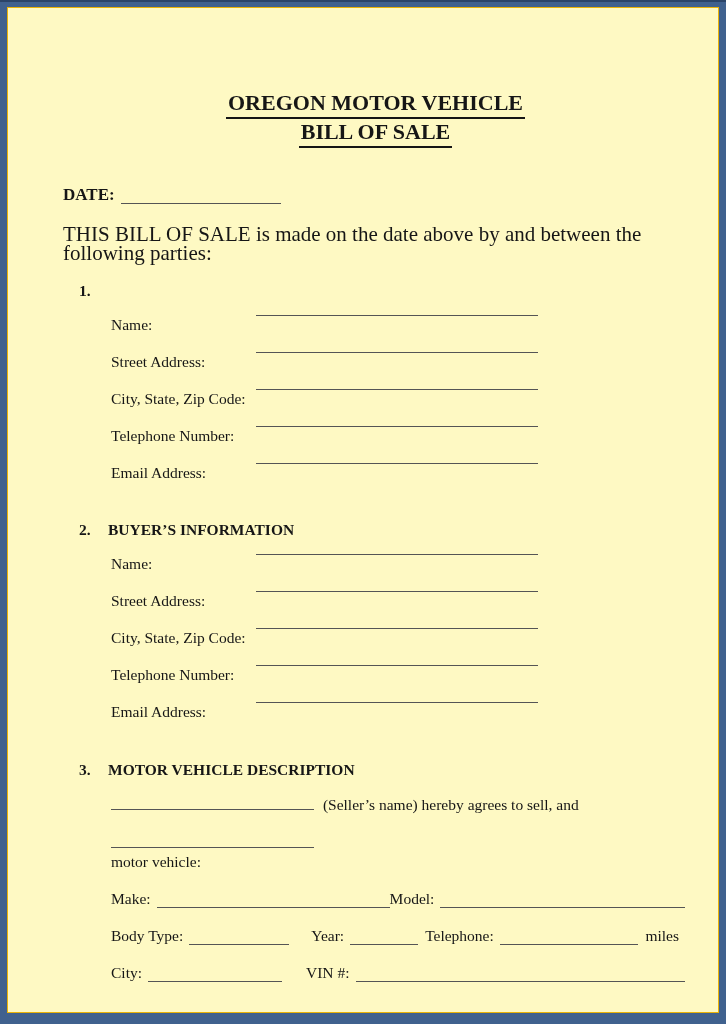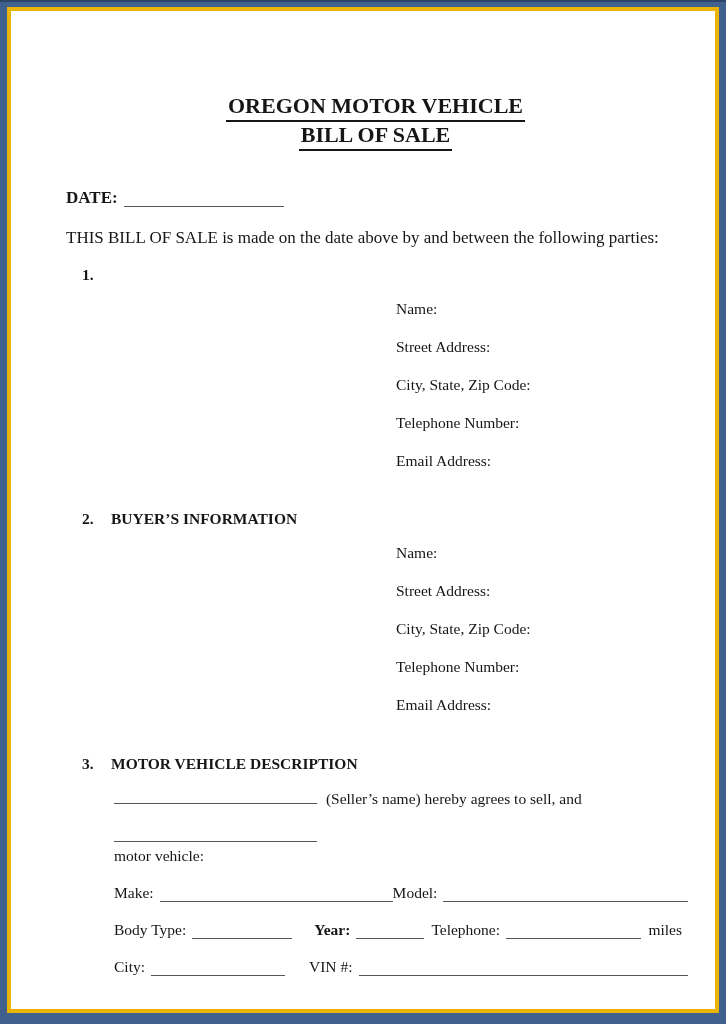--- a/index.html
+++ b/index.html
@@ -3,52 +3,52 @@
 <meta charset="utf-8">
 <style>
   html,body{margin:0;padding:0;background:#40618e;}
   .frame{
     width:726px;height:1024px;box-sizing:border-box;
     background:#40618e;border-top:2px solid #2b4468;
     padding:5px 7px 11px 7px;
     font-family:"Liberation Serif", serif;color:#161616;
   }
   .sheet{
-    background:#ffffff;width:100%;height:100%;box-sizing:border-box;
-    border:4px solid #eab308;
+    background:#fef9c3;width:100%;height:100%;box-sizing:border-box;
+    border:1px solid #eab308;
     padding:82px 30px 0 55px;
     overflow:hidden;
   }
   .title{margin:0;text-align:center;font-size:22px;line-height:26px;font-weight:bold;}
   .title .u{display:inline-block;border-bottom:2px solid #161616;padding:0 2px 1px 2px;}
-  .body-text{font-size:17px;line-height:19px;}
+  .body-text{font-size:21px;line-height:19px;}
   .date-row{margin-top:37px;display:flex;font-size:17px;line-height:19px;}
   .date-label{font-weight:bold;}
   .blank{border-bottom:1px solid #555;}
   .date-blank{display:inline-block;width:160px;margin-left:6px;}
   .intro{margin:21px 0 0 0;}
   .sec{margin-top:38px;}
   .sec-h{display:flex;margin-left:16px;font-weight:bold;font-size:15.5px;line-height:19px;}
   .sec-num{width:29px;flex-shrink:0;}
   .fields{margin-left:48px;width:427px;}
-  .frow{display:flex;margin-top:18px;font-size:15.5px;line-height:19px;align-items:flex-end;flex-direction:column;}
+  .frow{display:flex;margin-top:18px;font-size:15.5px;line-height:19px;align-items:flex-start;}
   .frow .lbl{width:145px;flex-shrink:0;}
   .frow .blank{flex:1;}
   .agree{margin:16px 0 0 48px;font-size:15.5px;line-height:19px;}
   .agree.second{margin-top:19px;}
   .nameblank{display:inline-block;width:203px;height:14px;vertical-align:baseline;margin-right:5px;}
   .vrow{display:flex;margin:18px 0 0 48px;width:574px;font-size:15.5px;line-height:19px;align-items:flex-end;}
   .vrow .lbl{flex-shrink:0;margin-right:6px;}
   .b233{width:233px;}
   .b100{width:100px;}
   .b68{width:68px;}
   .b134{width:134px;}
   .grow{flex:1;}
   .ml14{}
-  .ml22{margin-left:22px;font-weight:bold;}
+  .ml22{margin-left:22px;}
   .ml7{margin-left:7px;}
   .ml24{margin-left:24px;}
   .unit{flex-shrink:0;margin-left:7px;margin-right:0;}
 </style>
 </head>
 <body>
 
 <div class="frame">
   <div class="sheet">
 

